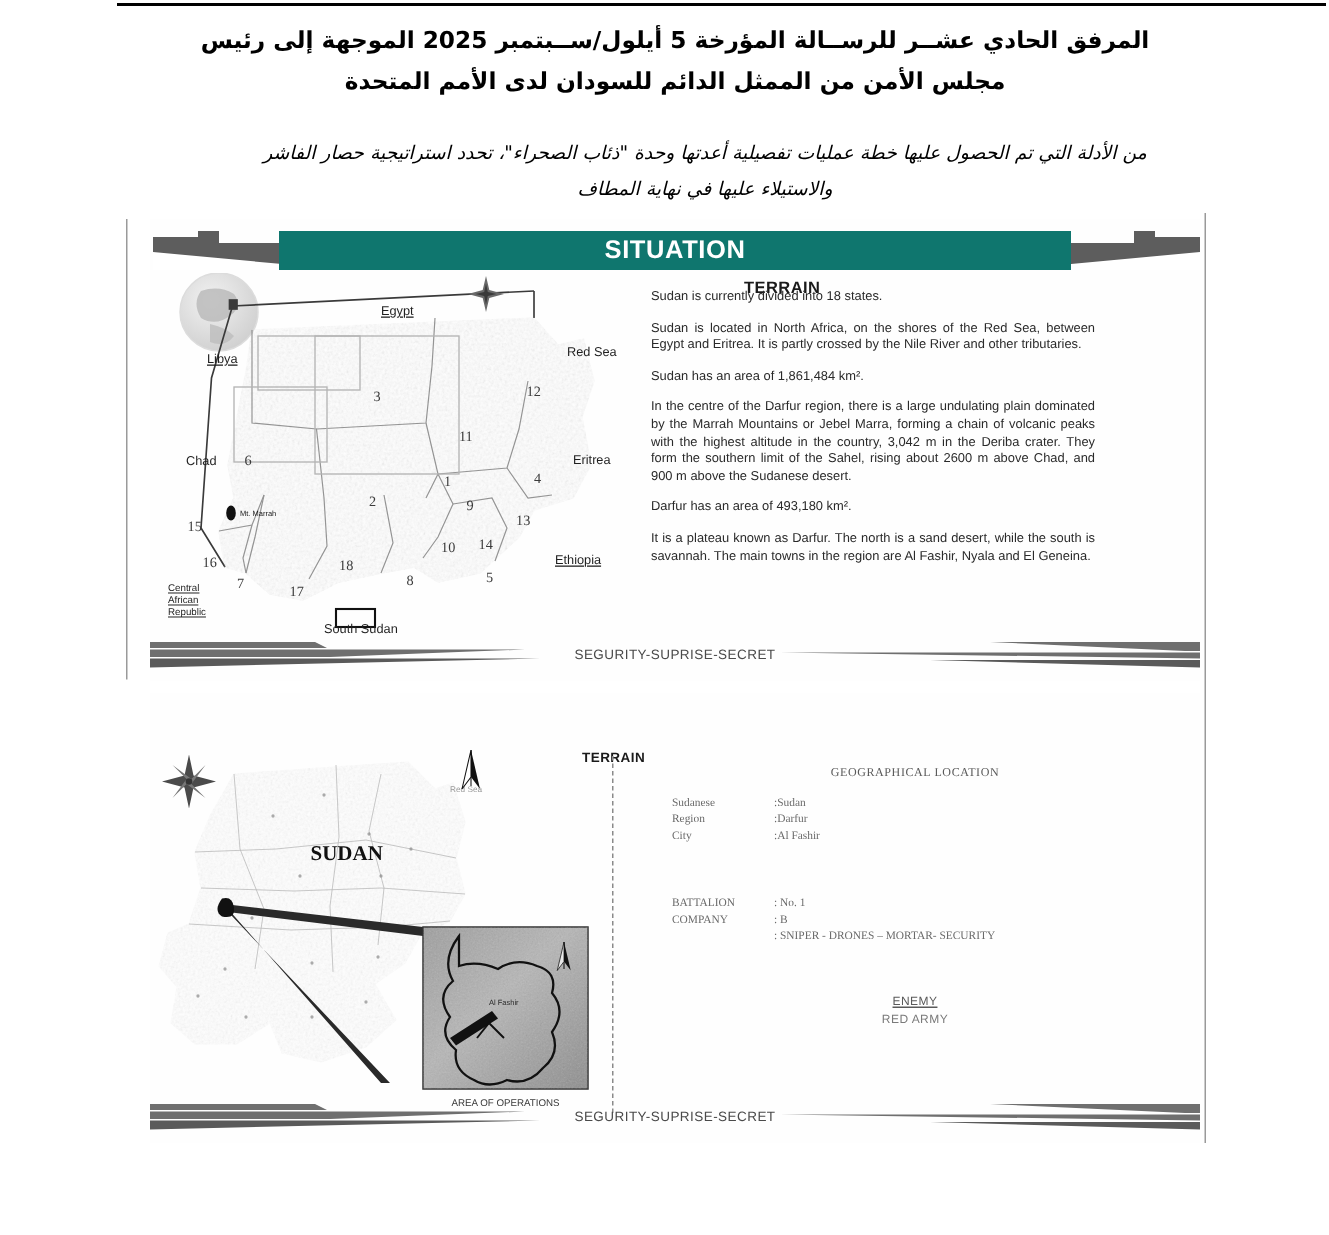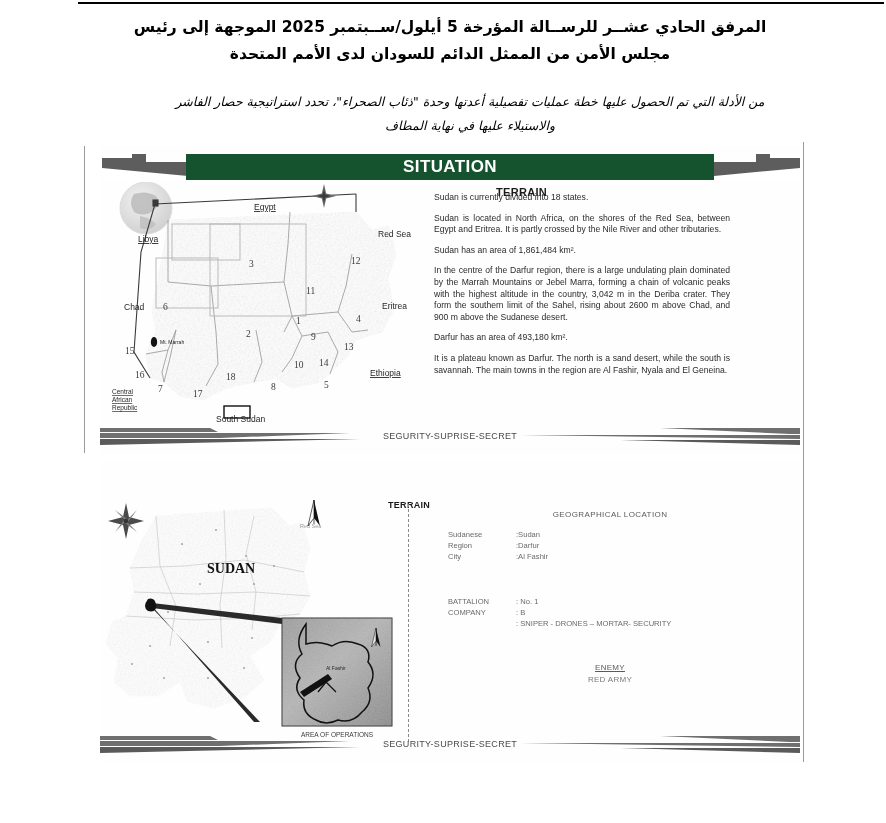--- a/index.html
+++ b/index.html
@@ -65,21 +65,21 @@
   #slide-geographic { left: 100px; top: 462px; width: 700px; height: 300px; }
 
   
   .banner-wrap {
     position: absolute;
     left: 0; top: 6px; width: 700px; height: 30px;
   }
   .banner-bar {
     position: absolute;
     left: 86px; top: 2px; width: 528px; height: 26px;
-    background: #14532d;
+    background: #0f766e;
     display: flex; align-items: center; justify-content: center;
   }
   .banner-title {
     color: #ffffff;
     font-family: "Liberation Sans", sans-serif;
     font-weight: bold;
     font-size: 17px;
     letter-spacing: 0.4px;
     white-space: nowrap;
   }
@@ -149,21 +149,21 @@
     margin-bottom: 10px;
   }
   .info-row {
     display: flex;
     font-size: 7.6px;
     line-height: 11px;
     color: #6a6a6a;
   }
   .info-key { width: 86px; padding-left: 18px; }
   .info-val { flex: 1; }
-  .info-block { margin-bottom: 34px; }
+  .info-block { margin-bottom: 34px; font-family: Liberation Serif, serif; }
   .enemy-block { text-align: center; margin-top: 8px; }
   .enemy-title {
     font-size: 8px;
     text-decoration: underline;
     color: #5a5a5a;
     letter-spacing: 0.3px;
   }
   .enemy-name {
     font-size: 8px;
     color: #7a7a7a;

